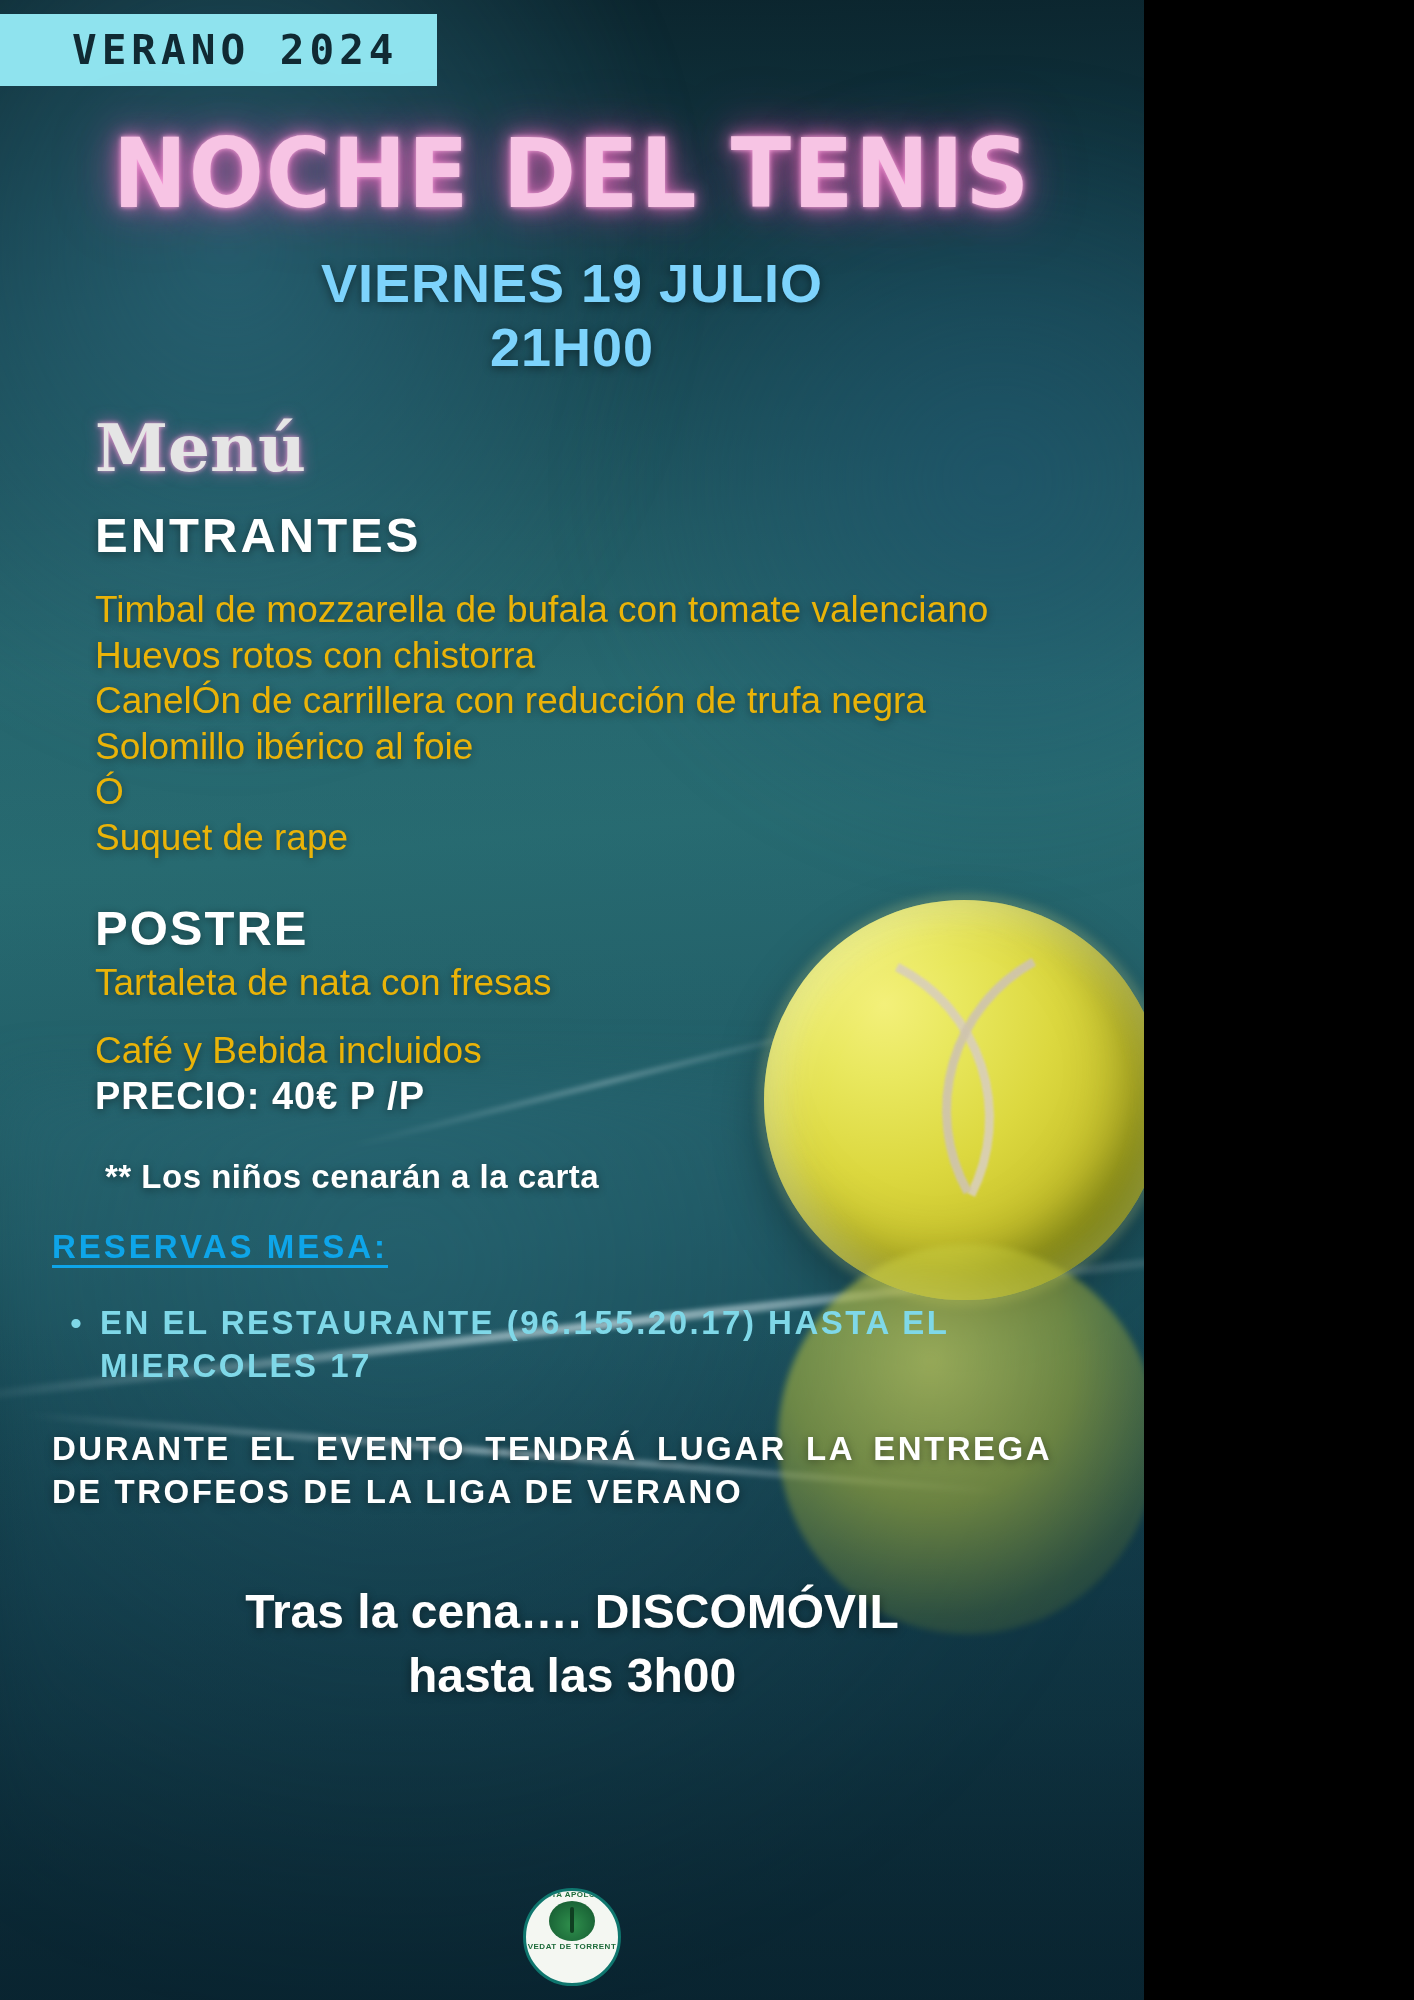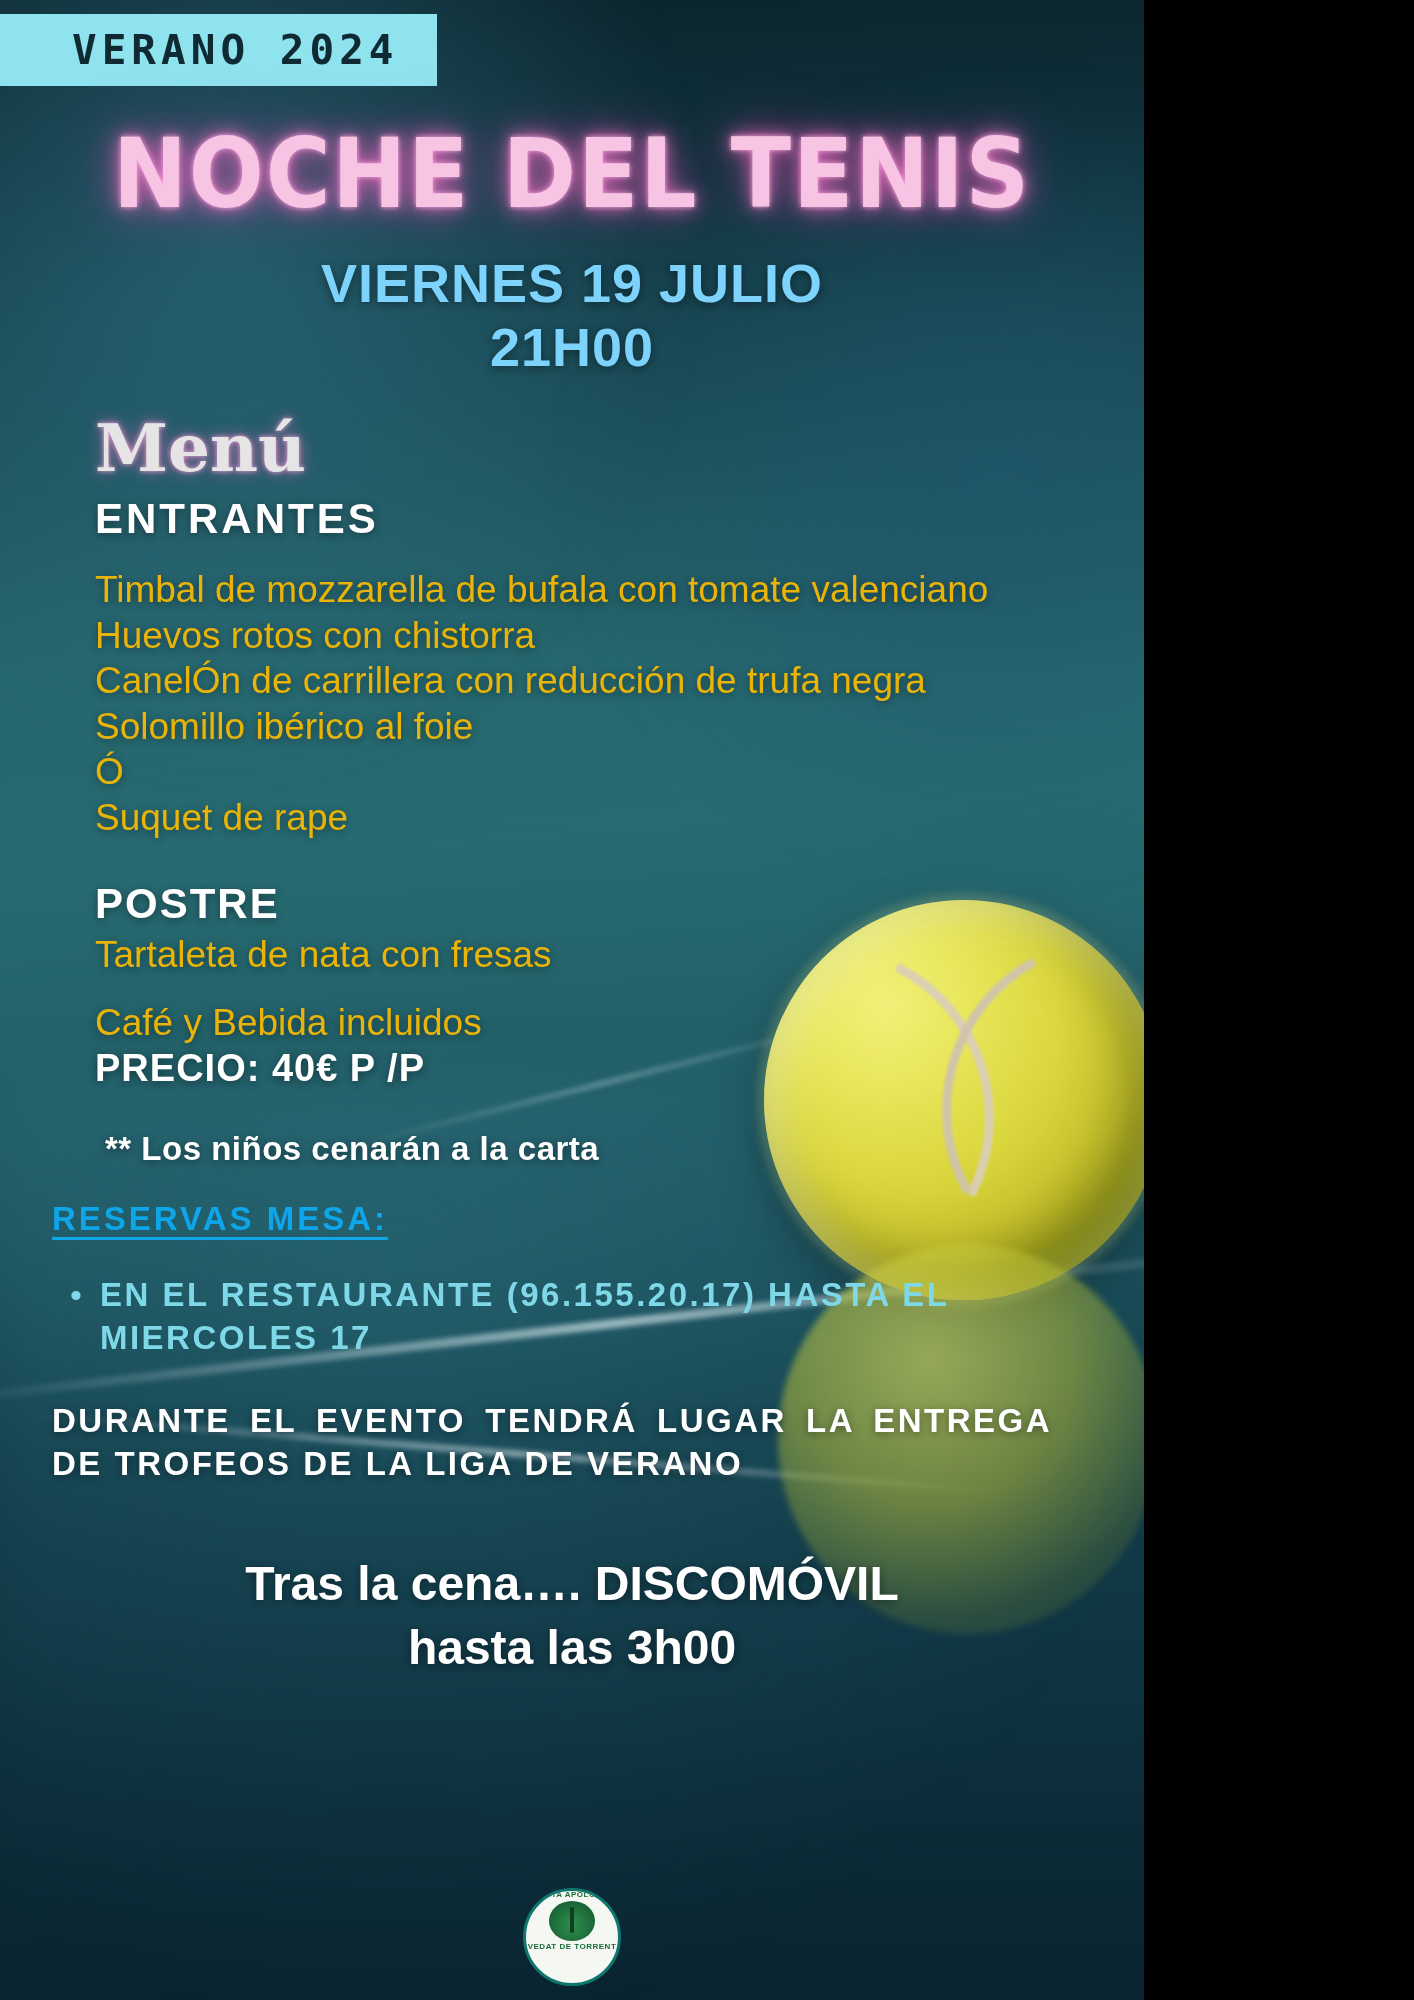--- a/index.html
+++ b/index.html
@@ -215,24 +215,24 @@
       0 0 5px rgba(255,170,225,0.9),
       0 0 16px rgba(255,110,200,0.6);
   }
 
   .menu-block {
     margin: 0 0 0 95px;
     max-width: 1230px;
   }
 
   .sec-head {
-    font-size: 42px;
+    font-size: 49px;
     font-weight: 700;
     letter-spacing: 3px;
-    margin: 8px 0 26px 0;
+    margin: 20px 0 26px 0;
     text-shadow: 0 2px 8px rgba(0,0,0,0.4);
   }
   .sec-head.mid {
     margin-top: 42px;
     letter-spacing: 2px;
   }
   .sec-head.tight {
     margin-bottom: 6px;
   }
 

